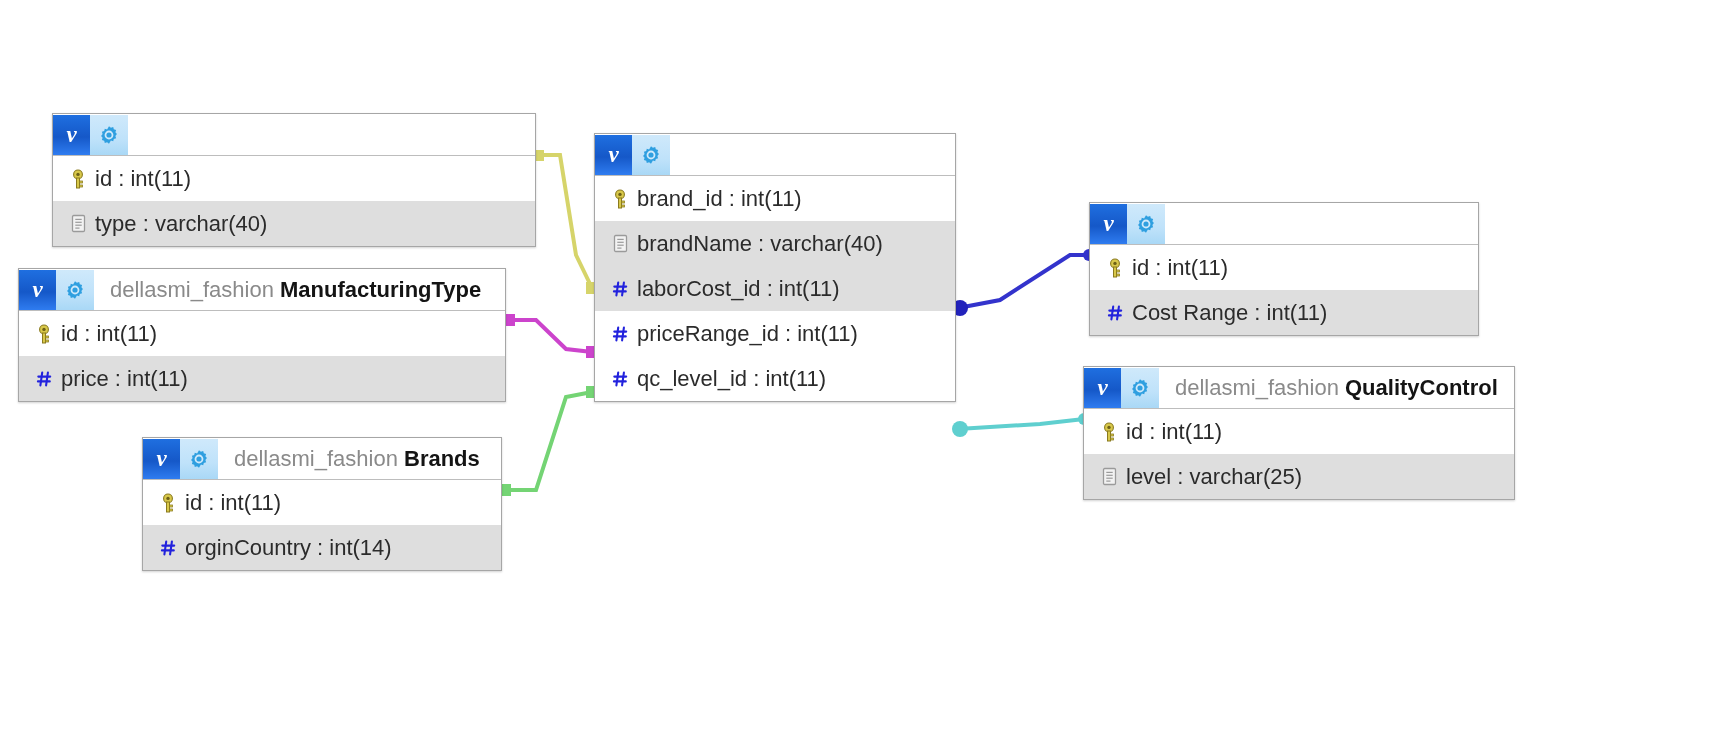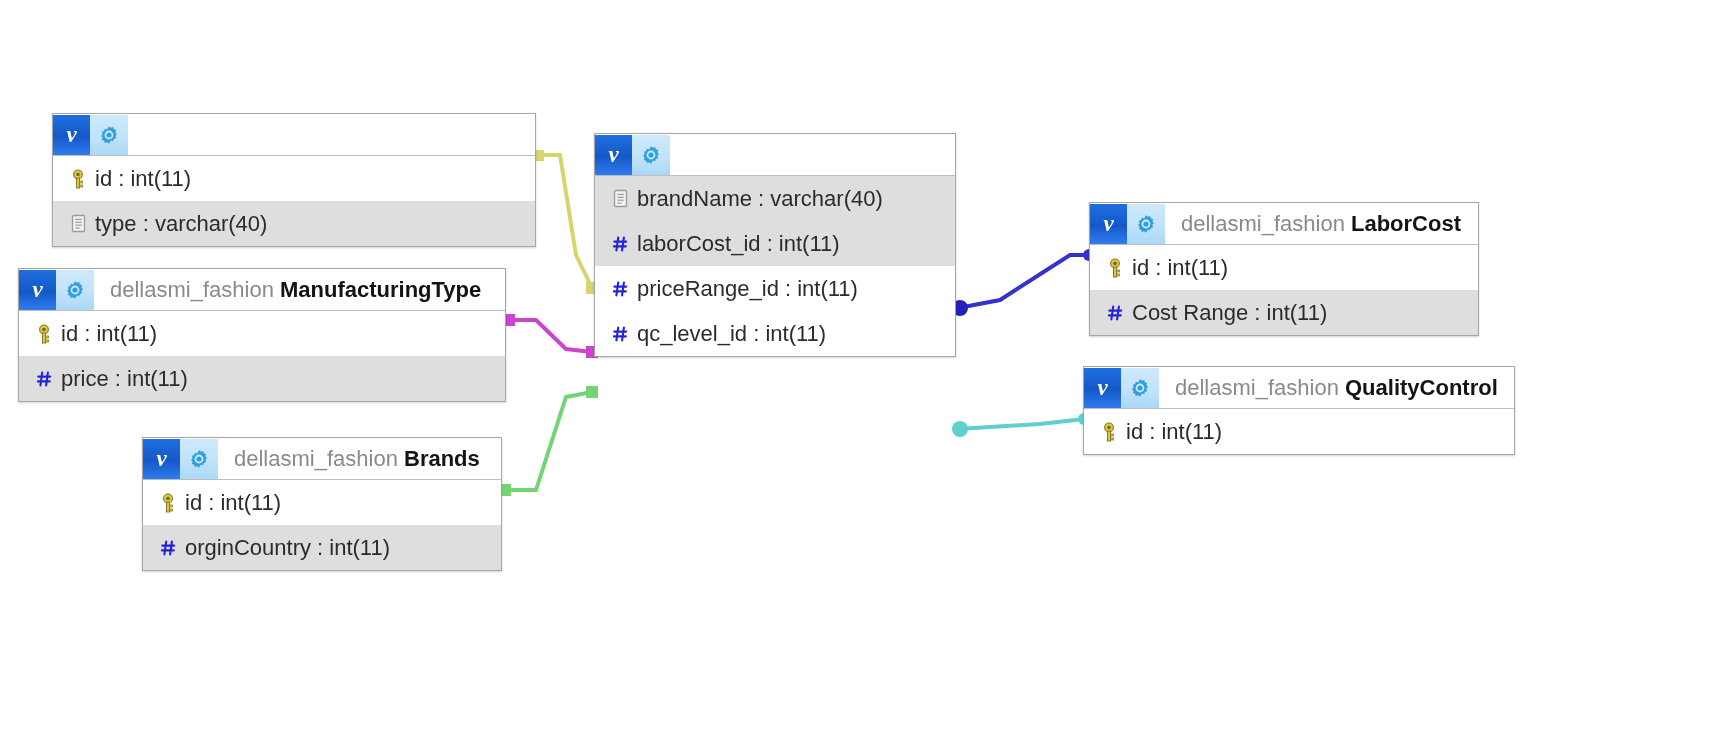--- a/index.html
+++ b/index.html
@@ -209,35 +209,47 @@
           <span class="ficon">
             <svg class="hash" width="17" height="18" viewBox="0 0 17 18">
               <g stroke="#2222dd" stroke-width="2.1" stroke-linecap="round">
                 <line x1="6.2" y1="2.6" x2="4.4" y2="15.4"></line>
                 <line x1="11.9" y1="2.6" x2="10.1" y2="15.4"></line>
                 <line x1="2.3" y1="6.6" x2="14.2" y2="6.6"></line>
                 <line x1="1.9" y1="11.4" x2="13.8" y2="11.4"></line>
               </g>
             </svg>
           </span>
-          <span class="fname">orginCountry : int(11)</span>
+          <span class="fname">orginCountry : int(14)</span>
         </div>
       </div>
       <div class="table" style="left: 594px; top: 133px; width: 362px;">
         <div class="thead">
           <div class="badge">v</div>
           <div class="gearcell">
             <svg class="gear" width="22" height="22" viewBox="0 0 22 22">
               <g fill="#2f9fe0">
                 <path d="M11 2.2l1.9 1.5 2.3-.7.6 2.3 2.3.6-.7 2.3 1.5 1.9-1.5 1.9.7 2.3-2.3.6-.6 2.3-2.3-.7L11 19.8 9.1 18.3l-2.3.7-.6-2.3-2.3-.6.7-2.3L3.1 11.9l1.5-1.9-.7-2.3 2.3-.6.6-2.3 2.3.7z"></path>
               </g>
               <circle cx="11" cy="11" r="4.4" fill="#cfe9fb"></circle>
               <circle cx="11" cy="11" r="2.6" fill="#2f9fe0"></circle>
             </svg>
           </div>
+        </div>
+        <div class="row">
+          <span class="ficon">
+            <svg class="key" width="18" height="20" viewBox="0 0 18 20">
+              <circle cx="9" cy="5.4" r="4.4" fill="#d8c84a" stroke="#8a7a1e" stroke-width="1.1"></circle>
+              <circle cx="9" cy="5.4" r="1.7" fill="#6d6016"></circle>
+              <rect x="7.5" y="9" width="3" height="10" fill="#d8c84a" stroke="#8a7a1e" stroke-width="1"></rect>
+              <rect x="10.5" y="12" width="3" height="2" fill="#d8c84a" stroke="#8a7a1e" stroke-width=".8"></rect>
+              <rect x="10.5" y="16" width="3" height="2" fill="#d8c84a" stroke="#8a7a1e" stroke-width=".8"></rect>
+            </svg>
+          </span>
+          <span class="fname">brand_id : int(11)</span>
         </div>
         <div class="row alt">
           <span class="ficon">
             <svg class="doc" width="17" height="19" viewBox="0 0 17 19">
               <rect x="2.5" y="1.5" width="12" height="16" rx="1.2" fill="#f2f2f2" stroke="#9a9a9a" stroke-width="1.3"></rect>
               <g stroke="#9a9a9a" stroke-width="1.2">
                 <line x1="5.3" y1="5.4" x2="11.7" y2="5.4"></line>
                 <line x1="5.3" y1="8.3" x2="11.7" y2="8.3"></line>
                 <line x1="5.3" y1="11.2" x2="11.7" y2="11.2"></line>
                 <line x1="5.3" y1="14.1" x2="9.5" y2="14.1"></line>
@@ -291,21 +303,20 @@
           <div class="badge">v</div>
           <div class="gearcell">
             <svg class="gear" width="22" height="22" viewBox="0 0 22 22">
               <g fill="#2f9fe0">
                 <path d="M11 2.2l1.9 1.5 2.3-.7.6 2.3 2.3.6-.7 2.3 1.5 1.9-1.5 1.9.7 2.3-2.3.6-.6 2.3-2.3-.7L11 19.8 9.1 18.3l-2.3.7-.6-2.3-2.3-.6.7-2.3L3.1 11.9l1.5-1.9-.7-2.3 2.3-.6.6-2.3 2.3.7z"></path>
               </g>
               <circle cx="11" cy="11" r="4.4" fill="#cfe9fb"></circle>
               <circle cx="11" cy="11" r="2.6" fill="#2f9fe0"></circle>
             </svg>
           </div>
-          <div class="ttitle"><span>dellasmi_fashion</span> <b>LaborCost</b></div>
         </div>
         <div class="row">
           <span class="ficon">
             <svg class="key" width="18" height="20" viewBox="0 0 18 20">
               <circle cx="9" cy="5.4" r="4.4" fill="#d8c84a" stroke="#8a7a1e" stroke-width="1.1"></circle>
               <circle cx="9" cy="5.4" r="1.7" fill="#6d6016"></circle>
               <rect x="7.5" y="9" width="3" height="10" fill="#d8c84a" stroke="#8a7a1e" stroke-width="1"></rect>
               <rect x="10.5" y="12" width="3" height="2" fill="#d8c84a" stroke="#8a7a1e" stroke-width=".8"></rect>
               <rect x="10.5" y="16" width="3" height="2" fill="#d8c84a" stroke="#8a7a1e" stroke-width=".8"></rect>
             </svg>
@@ -344,16 +355,30 @@
           <span class="ficon">
             <svg class="key" width="18" height="20" viewBox="0 0 18 20">
               <circle cx="9" cy="5.4" r="4.4" fill="#d8c84a" stroke="#8a7a1e" stroke-width="1.1"></circle>
               <circle cx="9" cy="5.4" r="1.7" fill="#6d6016"></circle>
               <rect x="7.5" y="9" width="3" height="10" fill="#d8c84a" stroke="#8a7a1e" stroke-width="1"></rect>
               <rect x="10.5" y="12" width="3" height="2" fill="#d8c84a" stroke="#8a7a1e" stroke-width=".8"></rect>
               <rect x="10.5" y="16" width="3" height="2" fill="#d8c84a" stroke="#8a7a1e" stroke-width=".8"></rect>
             </svg>
           </span>
           <span class="fname">id : int(11)</span>
+        </div>
+        <div class="row alt">
+          <span class="ficon">
+            <svg class="doc" width="17" height="19" viewBox="0 0 17 19">
+              <rect x="2.5" y="1.5" width="12" height="16" rx="1.2" fill="#f2f2f2" stroke="#9a9a9a" stroke-width="1.3"></rect>
+              <g stroke="#9a9a9a" stroke-width="1.2">
+                <line x1="5.3" y1="5.4" x2="11.7" y2="5.4"></line>
+                <line x1="5.3" y1="8.3" x2="11.7" y2="8.3"></line>
+                <line x1="5.3" y1="11.2" x2="11.7" y2="11.2"></line>
+                <line x1="5.3" y1="14.1" x2="9.5" y2="14.1"></line>
+              </g>
+            </svg>
+          </span>
+          <span class="fname">level : varchar(25)</span>
         </div>
       </div>
     </div>
 </div>
 
 </body></html>

